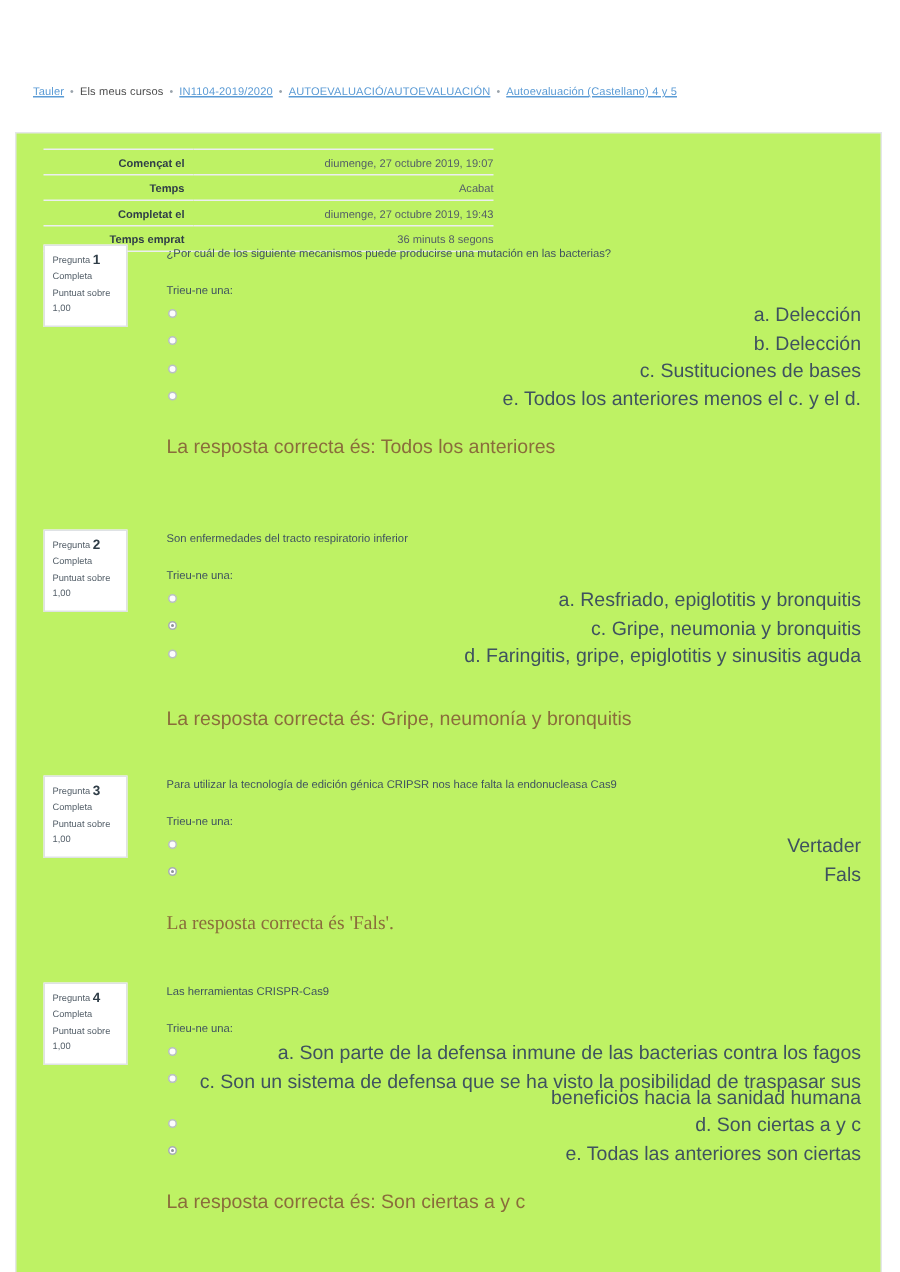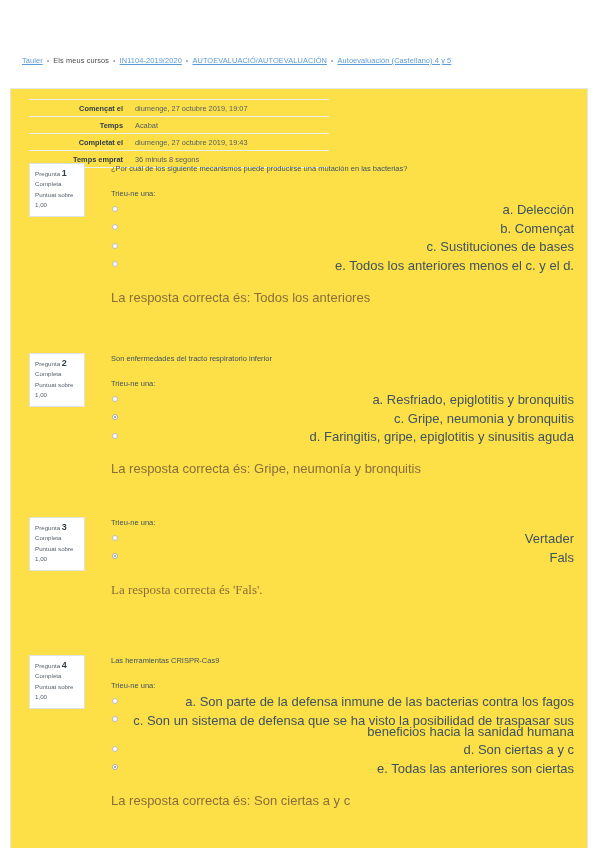--- a/index.html
+++ b/index.html
@@ -41,41 +41,42 @@
     font-size: 7px;
   }
 
   
   .content-region {
     position: absolute;
     left: 10px;
     top: 88px;
     width: 578px;
     height: 760px;
-    background: #fde047;
+    background: #bef264;
     border-left: 1px solid #e4e6e8;
     border-right: 1px solid #e4e6e8;
     border-top: 1px solid #e4e6e8;
     box-sizing: border-box;
   }
 
   
   .summary-table {
     position: absolute;
     left: 18px;
     top: 10px;
     width: 300px;
     border-collapse: collapse;
   }
   .summary-table tr td {
     padding: 2.5px 0;
     border-bottom: 1px solid #eceef0;
     font-size: 7.4px;
     line-height: 11px;
     vertical-align: top;
+    text-align: right;
   }
   .summary-table tr:first-child td { border-top: 1px solid #eceef0; }
   .summary-table td.lbl {
     text-align: right;
     font-weight: bold;
     color: #2f3d47;
     width: 94px;
     padding-right: 6px;
     white-space: nowrap;
   }
@@ -210,21 +211,21 @@
           <div class="qnum-line"><span>Pregunta</span> <span class="qnum">1</span></div>
           <span class="qstate">Completa</span>
           <span class="qmark">Puntuat sobre</span>
           <span class="qmarkval">1,00</span>
         </div>
         <div class="qbody">
           <p class="qtext" style="margin-bottom: 13px;">¿Por cuál de los siguiente mecanismos puede producirse una mutación en las bacterias?</p>
           <p class="prompt">Trieu-ne una:</p>
           <ul class="answers">
             <li class="answer"><span class="radio"></span><span>a. Delección</span></li>
-            <li class="answer"><span class="radio"></span><span>b. Començat</span></li>
+            <li class="answer"><span class="radio"></span><span>b. Delección</span></li>
             <li class="answer"><span class="radio"></span><span>c. Sustituciones de bases</span></li>
             <li class="answer"><span class="radio"></span><span>e. Todos los anteriores menos el c. y el d.</span></li>
           </ul>
           <p class="feedback" style="margin-top: 21px;">La resposta correcta és: Todos los anteriores</p>
         </div>
       </div>
       <div class="question" style="top: 264px;">
         <div class="qinfo">
           <div class="qnum-line"><span>Pregunta</span> <span class="qnum">2</span></div>
           <span class="qstate">Completa</span>
@@ -232,31 +233,32 @@
           <span class="qmarkval">1,00</span>
         </div>
         <div class="qbody">
           <p class="qtext" style="margin-bottom: 13px;">Son enfermedades del tracto respiratorio inferior</p>
           <p class="prompt">Trieu-ne una:</p>
           <ul class="answers">
             <li class="answer"><span class="radio"></span><span>a. Resfriado, epiglotitis y bronquitis</span></li>
             <li class="answer"><span class="radio checked"></span><span>c. Gripe, neumonia y bronquitis</span></li>
             <li class="answer"><span class="radio"></span><span>d. Faringitis, gripe, epiglotitis y sinusitis aguda</span></li>
           </ul>
-          <p class="feedback" style="margin-top: 21px;">La resposta correcta és: Gripe, neumonía y bronquitis</p>
+          <p class="feedback" style="margin-top: 31px;">La resposta correcta és: Gripe, neumonía y bronquitis</p>
         </div>
       </div>
       <div class="question" style="top: 428px;">
         <div class="qinfo">
           <div class="qnum-line"><span>Pregunta</span> <span class="qnum">3</span></div>
           <span class="qstate">Completa</span>
           <span class="qmark">Puntuat sobre</span>
           <span class="qmarkval">1,00</span>
         </div>
         <div class="qbody">
+          <p class="qtext" style="margin-bottom: 13px;">Para utilizar la tecnología de edición génica CRIPSR nos hace falta la endonucleasa Cas9</p>
           <p class="prompt">Trieu-ne una:</p>
           <ul class="answers">
             <li class="answer"><span class="radio"></span><span>Vertader</span></li>
             <li class="answer"><span class="radio checked"></span><span>Fals</span></li>
           </ul>
           <p class="feedback" style="margin-top: 21px; font-family: Liberation Serif, serif;">La resposta correcta és 'Fals'.</p>
         </div>
       </div>
       <div class="question" style="top: 566px;">
         <div class="qinfo">

